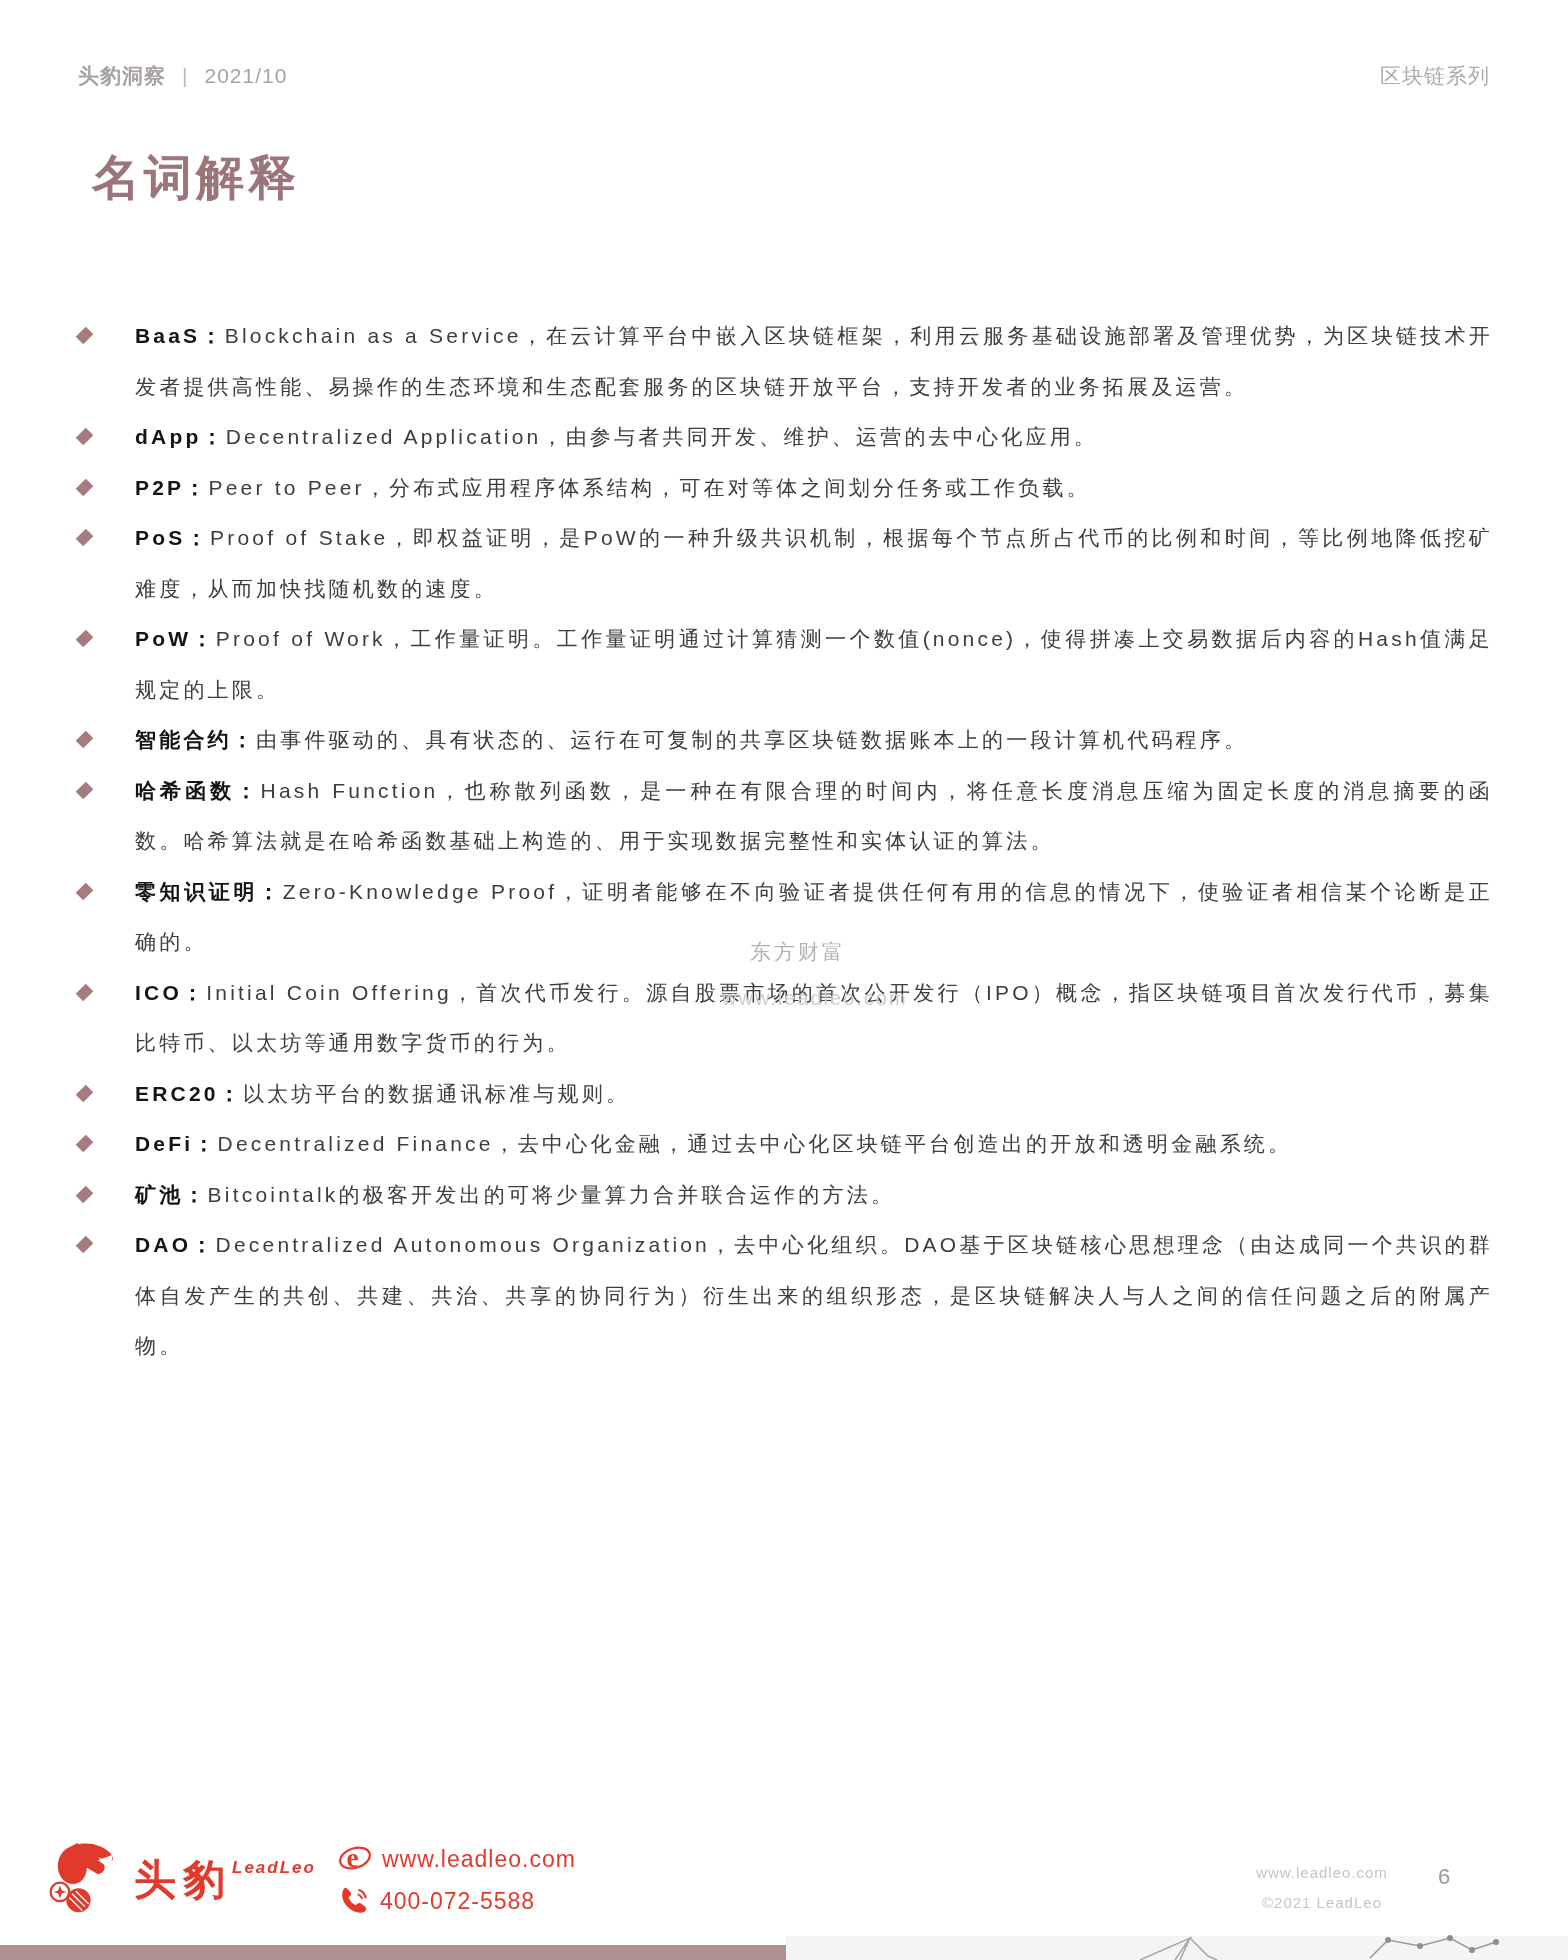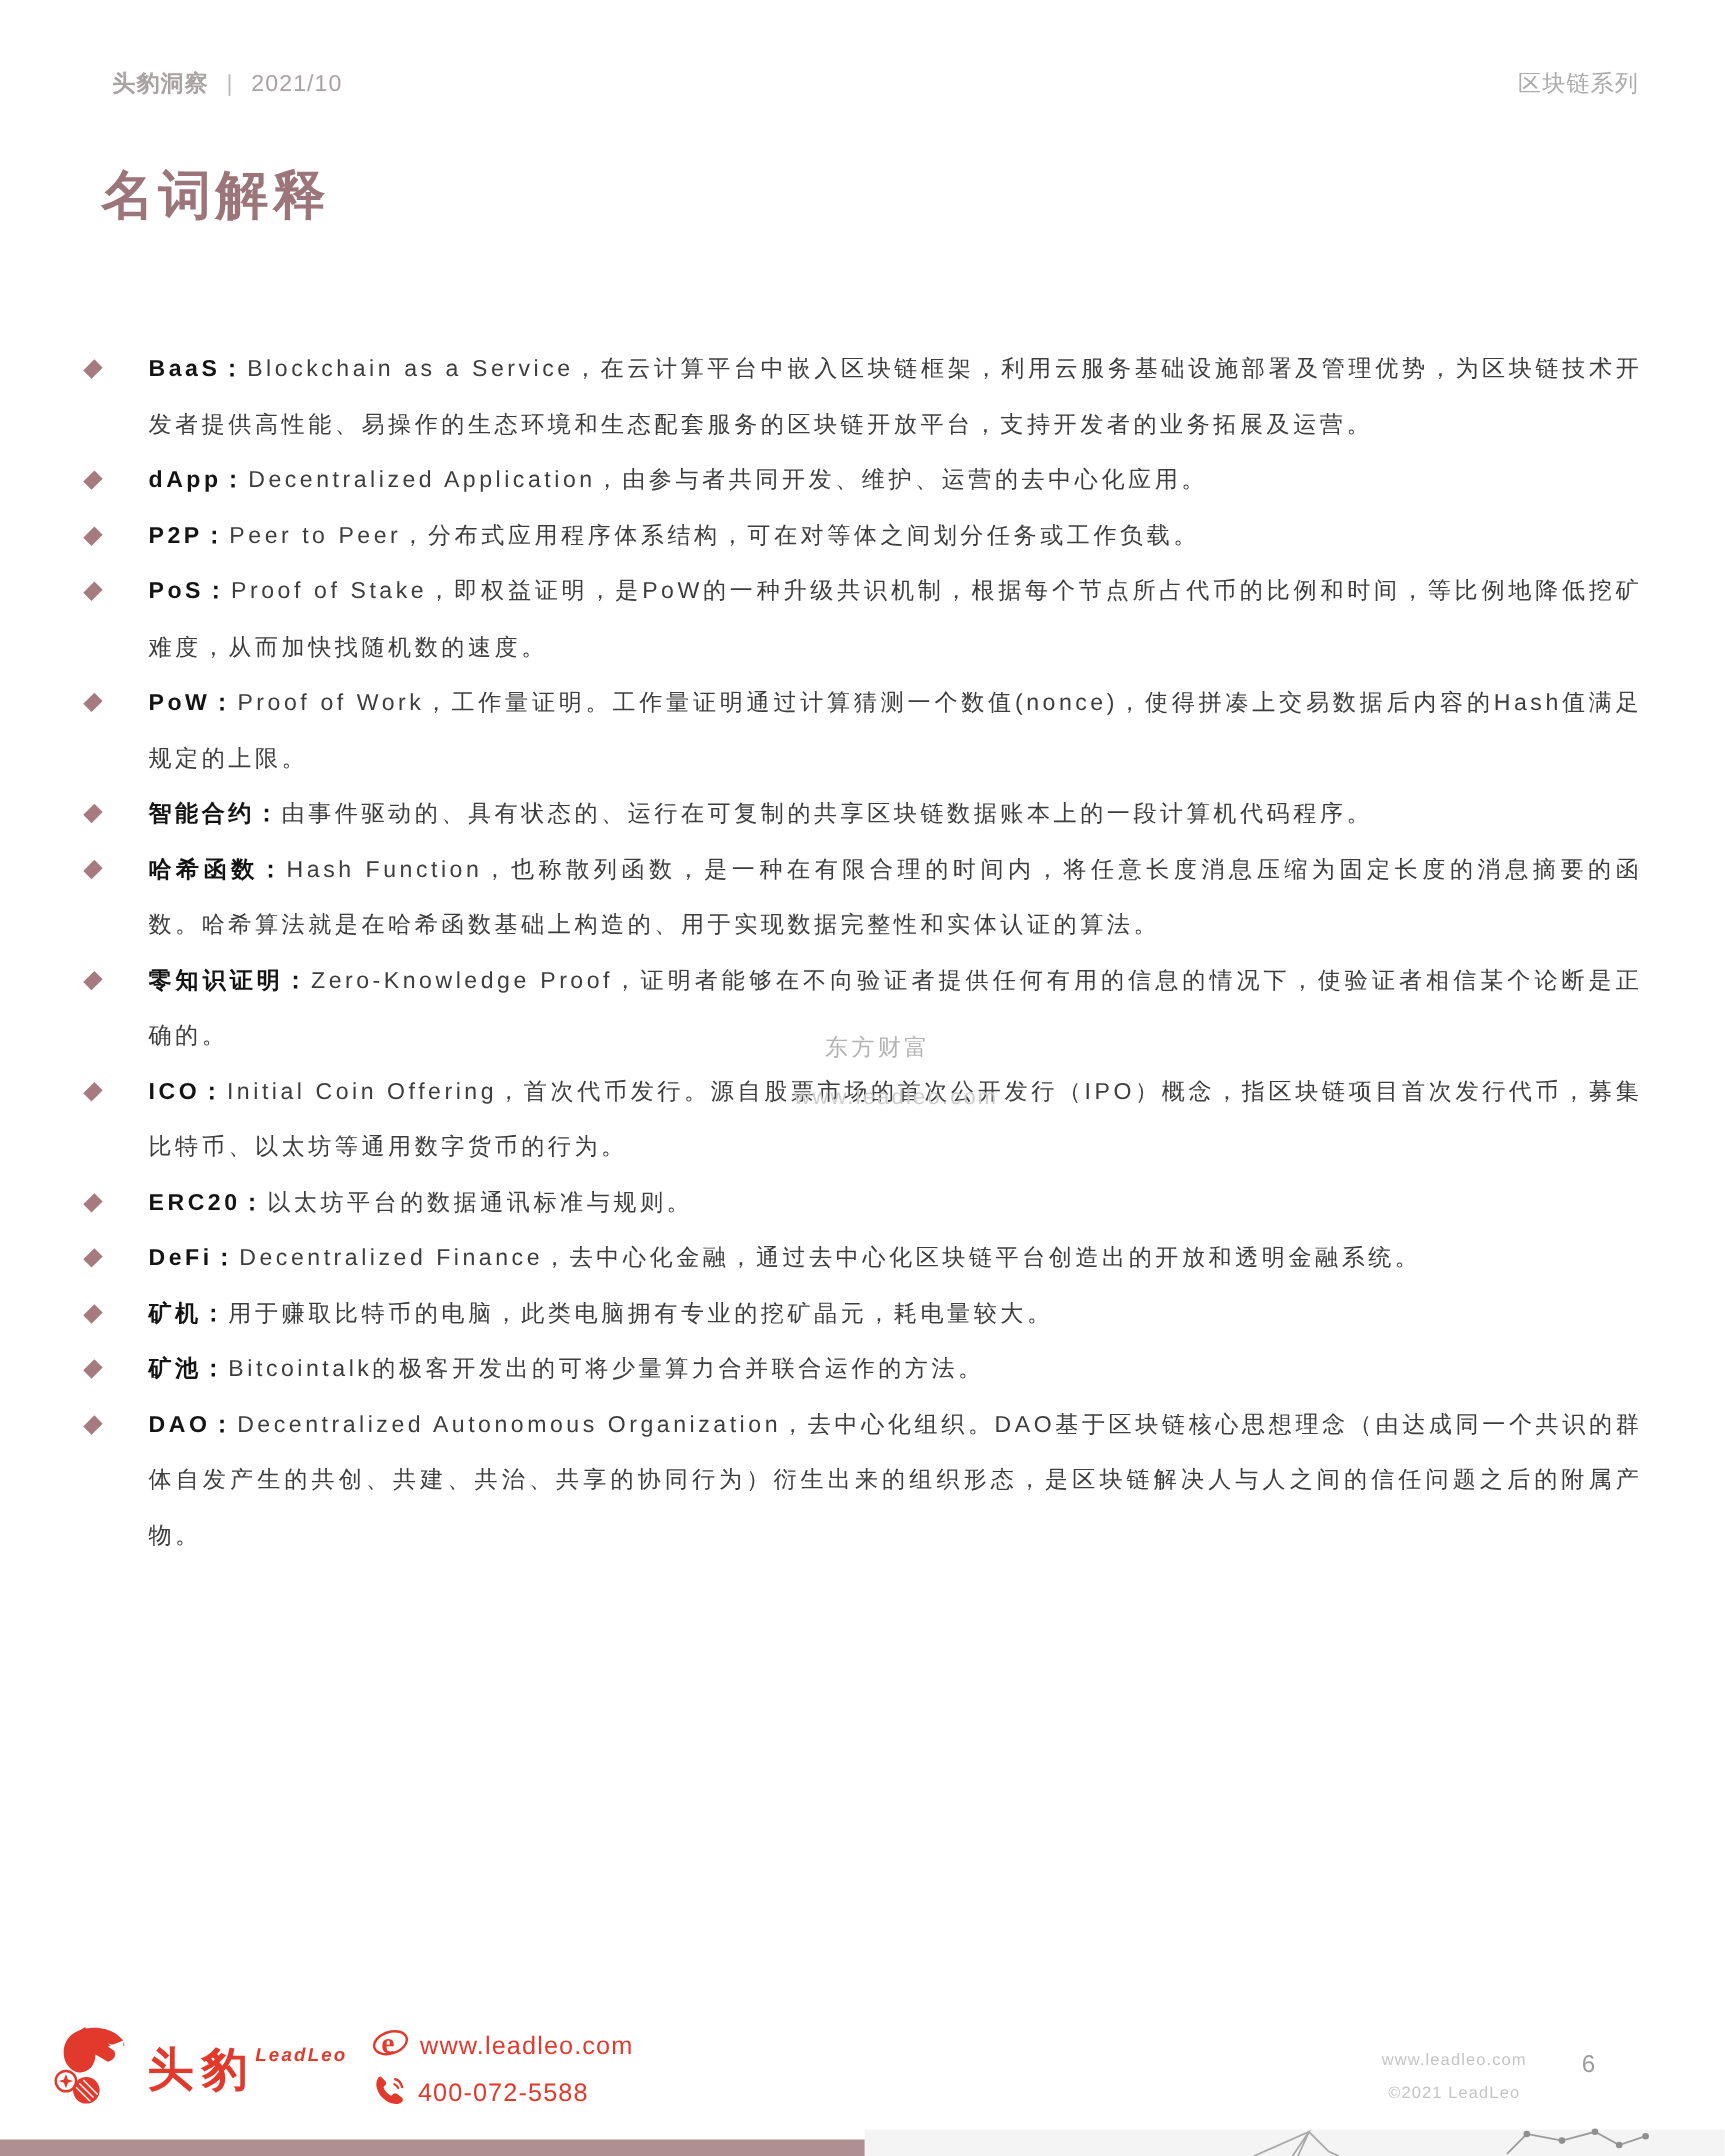--- a/index.html
+++ b/index.html
@@ -3,21 +3,21 @@
 <meta charset="utf-8">
 <style>
   html,body{margin:0;padding:0;background:#ffffff;}
   .page{
     position:relative;width:1568px;height:1960px;background:#ffffff;overflow:hidden;
     font-family:"Liberation Sans","DejaVu Sans",sans-serif;
   }
   
   .header{position:absolute;top:62px;left:78px;right:78px;display:flex;justify-content:space-between;
     font-size:21px;color:#a8a2a2;letter-spacing:1px;}
-  .header-left{display:flex;gap:16px;align-items:baseline;margin-left:24px;}
+  .header-left{display:flex;gap:16px;align-items:baseline;}
   .header-brand{font-weight:700;}
   .header-sep{color:#bdb8b8;}
   .header-series{color:#ababab;}
   
   .page-title{position:absolute;top:146px;left:92px;margin:0;font-size:48px;font-weight:700;
     color:#9c757b;letter-spacing:4px;}
   
   .terms{position:absolute;top:311px;left:135px;width:1358px;margin:0;padding:0;list-style:none;}
   .term-item{position:relative;font-size:21px;line-height:50.5px;color:#3d3d3d;
     text-align:justify;letter-spacing:3.2px;}
@@ -64,21 +64,20 @@
     <li class="term-item"><span class="diamond"></span><b>dApp：</b><span>Decentralized Application，由参与者共同开发、维护、运营的去中心化应用。</span></li>
     <li class="term-item"><span class="diamond"></span><b>P2P：</b><span>Peer to Peer，分布式应用程序体系结构，可在对等体之间划分任务或工作负载。</span></li>
     <li class="term-item"><span class="diamond"></span><b>PoS：</b><span>Proof of Stake，即权益证明，是PoW的一种升级共识机制，根据每个节点所占代币的比例和时间，等比例地降低挖矿难度，从而加快找随机数的速度。</span></li>
     <li class="term-item"><span class="diamond"></span><b>PoW：</b><span>Proof of Work，工作量证明。工作量证明通过计算猜测一个数值(nonce)，使得拼凑上交易数据后内容的Hash值满足规定的上限。</span></li>
     <li class="term-item"><span class="diamond"></span><b>智能合约：</b><span>由事件驱动的、具有状态的、运行在可复制的共享区块链数据账本上的一段计算机代码程序。</span></li>
     <li class="term-item"><span class="diamond"></span><b>哈希函数：</b><span>Hash Function，也称散列函数，是一种在有限合理的时间内，将任意长度消息压缩为固定长度的消息摘要的函数。哈希算法就是在哈希函数基础上构造的、用于实现数据完整性和实体认证的算法。</span></li>
     <li class="term-item"><span class="diamond"></span><b>零知识证明：</b><span>Zero-Knowledge Proof，证明者能够在不向验证者提供任何有用的信息的情况下，使验证者相信某个论断是正确的。</span></li>
     <li class="term-item"><span class="diamond"></span><b>ICO：</b><span>Initial Coin Offering，首次代币发行。源自股票市场的首次公开发行（IPO）概念，指区块链项目首次发行代币，募集比特币、以太坊等通用数字货币的行为。</span></li>
     <li class="term-item"><span class="diamond"></span><b>ERC20：</b><span>以太坊平台的数据通讯标准与规则。</span></li>
     <li class="term-item"><span class="diamond"></span><b>DeFi：</b><span>Decentralized Finance，去中心化金融，通过去中心化区块链平台创造出的开放和透明金融系统。</span></li>
-    <li class="term-item"><span class="diamond"></span><b>矿机：</b><span>用于赚取比特币的电脑，此类电脑拥有专业的挖矿晶元，耗电量较大。</span></li>
     <li class="term-item"><span class="diamond"></span><b>矿池：</b><span>Bitcointalk的极客开发出的可将少量算力合并联合运作的方法。</span></li>
     <li class="term-item"><span class="diamond"></span><b>DAO：</b><span>Decentralized Autonomous Organization，去中心化组织。DAO基于区块链核心思想理念（由达成同一个共识的群体自发产生的共创、共建、共治、共享的协同行为）衍生出来的组织形态，是区块链解决人与人之间的信任问题之后的附属产物。</span></li>
   </ul>
 
   <div class="wm1">东方财富</div>
   <div class="wm2">www.leadleo.com</div>
 
   <div class="footer-left">
     <span>
       <svg width="78" height="80" viewBox="0 0 84 84">

